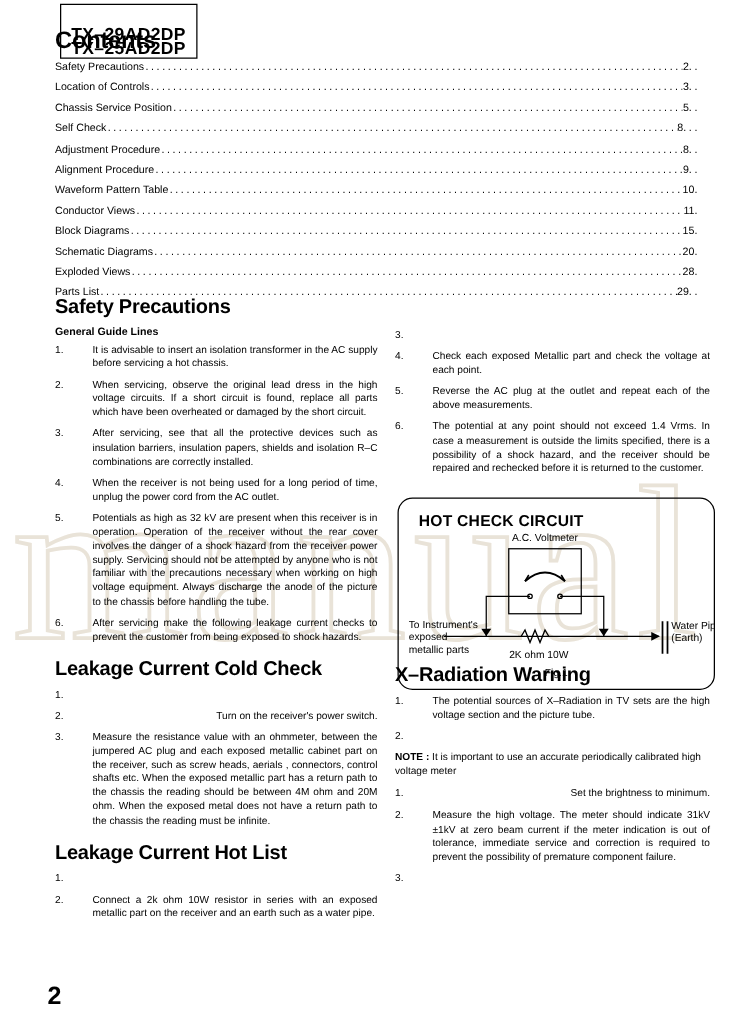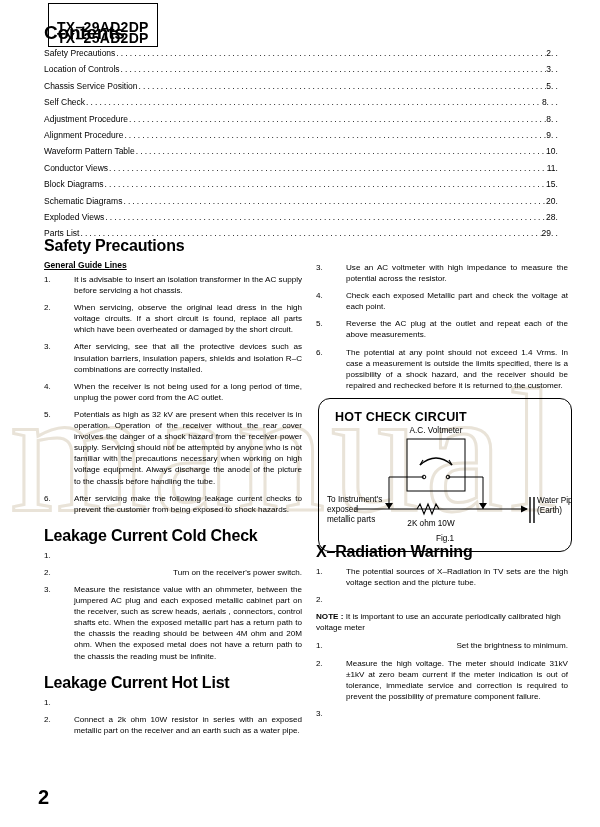--- a/index.html
+++ b/index.html
@@ -65,21 +65,20 @@
   .h-section {
     font-size: 16px;
     font-weight: bold;
     letter-spacing: -0.2px;
     margin: 0 0 5px 0;
   }
   .h-sub {
     font-size: 8.5px;
     font-weight: bold;
     margin: 0 0 4px 0;
-    text-decoration: underline;
   }
 
   
   .toc {
     position: absolute;
     left: 44px;
     top: 48px;
     width: 516px;
   }
   .toc-row {
@@ -326,21 +325,20 @@
         </div>
       </div>
 
     </div>
 
     <div class="col-right">
 
       <div class="list">
         <div class="li">
           <span class="li-num">3.</span>
-          <span class="li-body">Use an AC voltmeter with high impedance to measure the potential across the resistor.</span>
         </div>
         <div class="li">
           <span class="li-num">4.</span>
           <span class="li-body">Check each exposed Metallic part and check the voltage at each point.</span>
         </div>
         <div class="li">
           <span class="li-num">5.</span>
           <span class="li-body">Reverse the AC plug at the outlet and repeat each of the above measurements.</span>
         </div>
         <div class="li">

